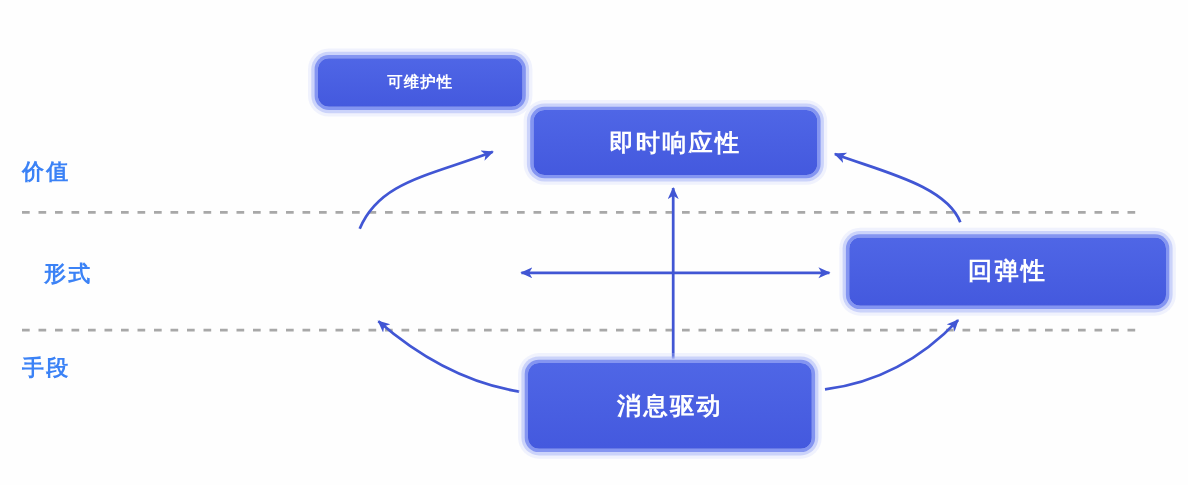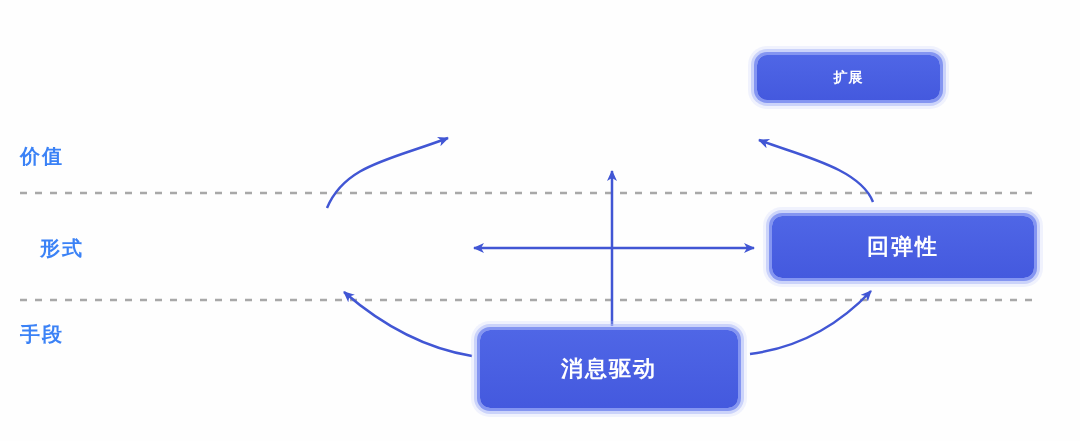--- a/index.html
+++ b/index.html
@@ -39,21 +39,21 @@
     letter-spacing: 2px;
     z-index: 3;
   }
   .node-lg { font-size: 22px; }
   .node-sm { font-size: 14px; letter-spacing: 1px; }
 
   .node-maintainable { left: 289px; top: 53px;  width: 186px; height: 44px; }
   .node-scalable     { left: 757px; top: 55px;  width: 183px; height: 45px; }
   .node-responsive   { left: 485px; top: 100px; width: 258px; height: 59px; }
   .node-elastic      { left: 186px; top: 217px; width: 257px; height: 61px; }
-  .node-resilient    { left: 772px; top: 216px; width: 262px; height: 62px; }
+  .node-resilient    { left: 772px; top: 216px; width: 288px; height: 62px; }
   .node-message      { left: 480px; top: 330px; width: 258px; height: 78px; }
 
   .row-label {
     position: absolute;
     left: 20px;
     color: #3b82f6;
     font-size: 20px;
     font-weight: 700;
     letter-spacing: 2px;
     z-index: 2;
@@ -87,22 +87,23 @@
 
     <path d="M472,356 Q405,345 344,292" fill="none" stroke="#4156d4" stroke-width="2.5" marker-end="url(#ah)"></path>
 
     <path d="M750,354 Q820,345 871,291" fill="none" stroke="#4156d4" stroke-width="2.5" marker-end="url(#ah)"></path>
   </svg>
 
   <div class="row-label row-label-value">价值</div>
   <div class="row-label row-label-form">形式</div>
   <div class="row-label row-label-means">手段</div>
 
+  <div class="node node-sm node-maintainable">可维护性</div>
 
-  <div class="node node-sm node-scalable">扩展</div>
 
+  <div class="node node-lg node-responsive">即时响应性</div>
 
 
   <div class="node node-lg node-resilient">回弹性</div>
 
   <div class="node node-lg node-message">消息驱动</div>
 
 </div>
 
 </body></html>

